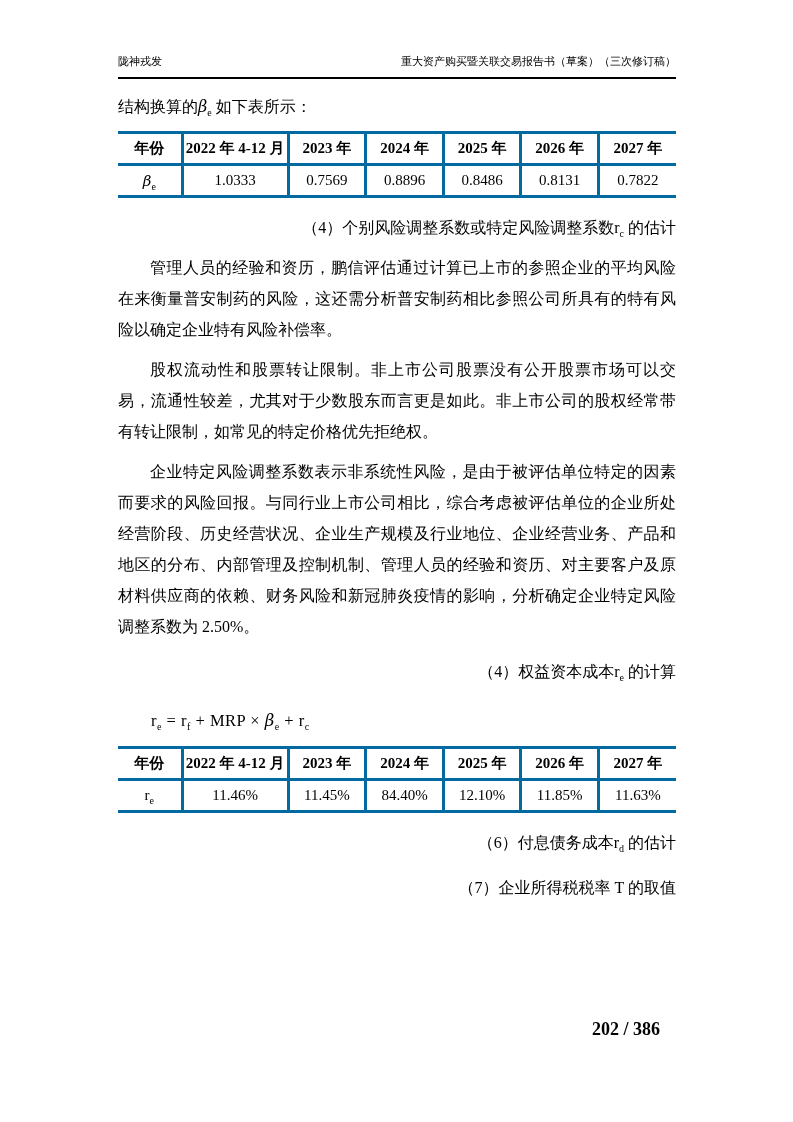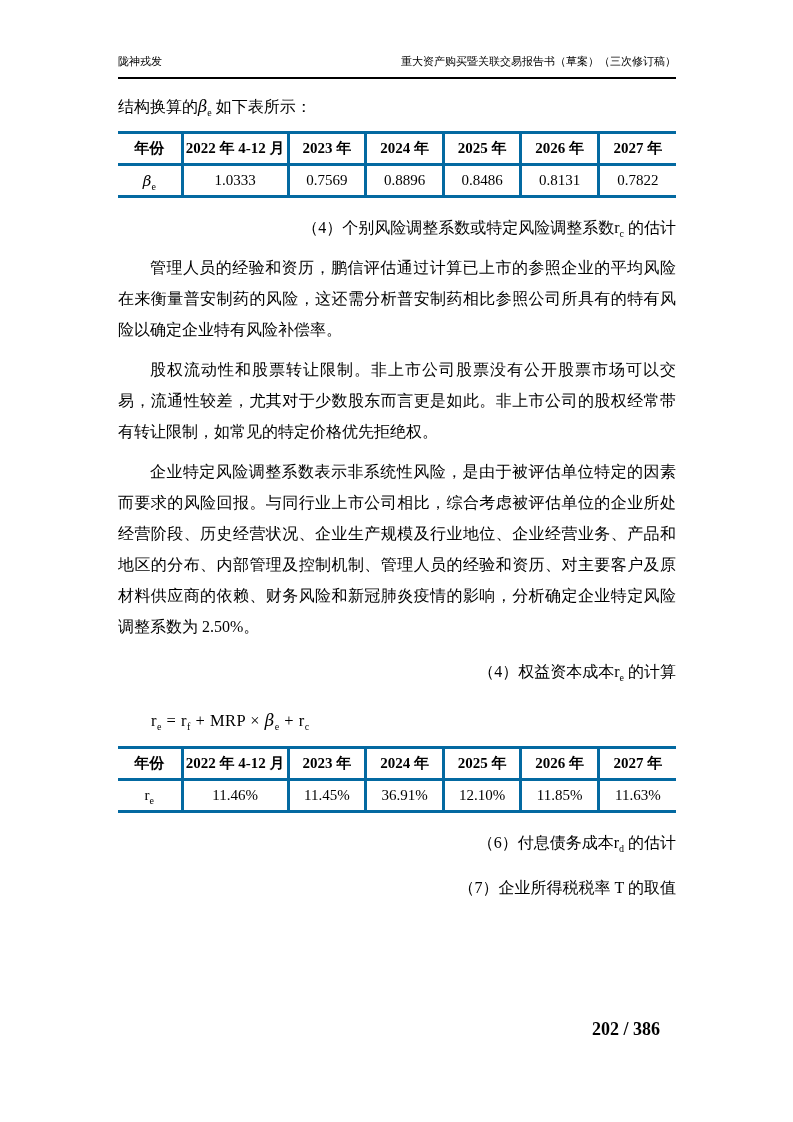--- a/index.html
+++ b/index.html
@@ -162,21 +162,21 @@
       <th>2023 年</th>
       <th>2024 年</th>
       <th>2025 年</th>
       <th>2026 年</th>
       <th>2027 年</th>
     </tr>
     <tr>
       <td><span>r</span><span class="sub">e</span></td>
       <td>11.46%</td>
       <td>11.45%</td>
-      <td>36.91%</td>
+      <td>84.40%</td>
       <td>12.10%</td>
       <td>11.85%</td>
       <td>11.63%</td>
     </tr>
   </tbody>
     </table>
 
   <div class="heading"><span>（6）付息债务成本r</span><span class="sub">d</span><span> 的估计</span></div>
 
 

